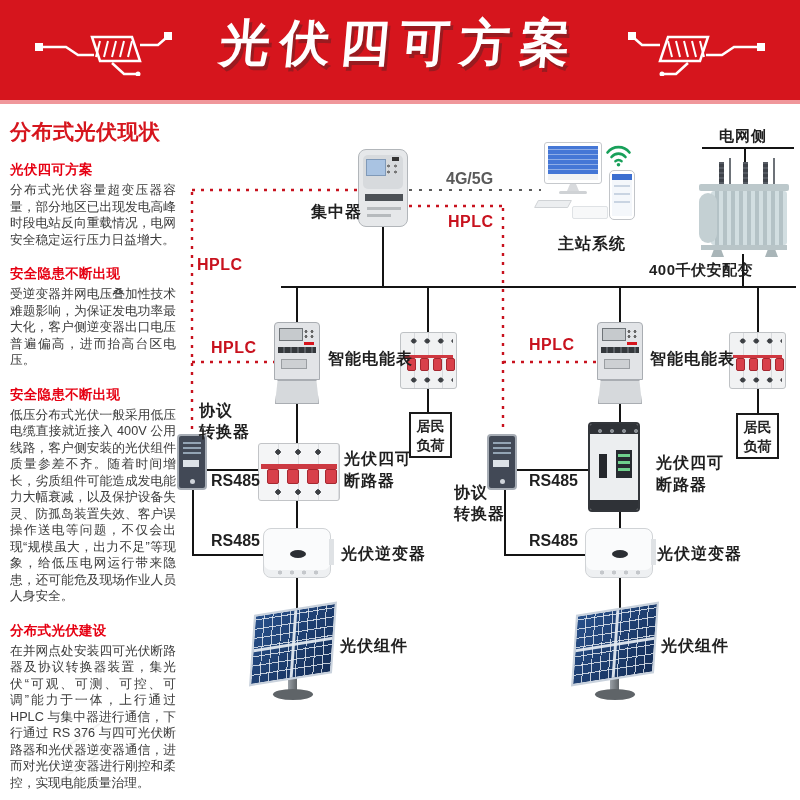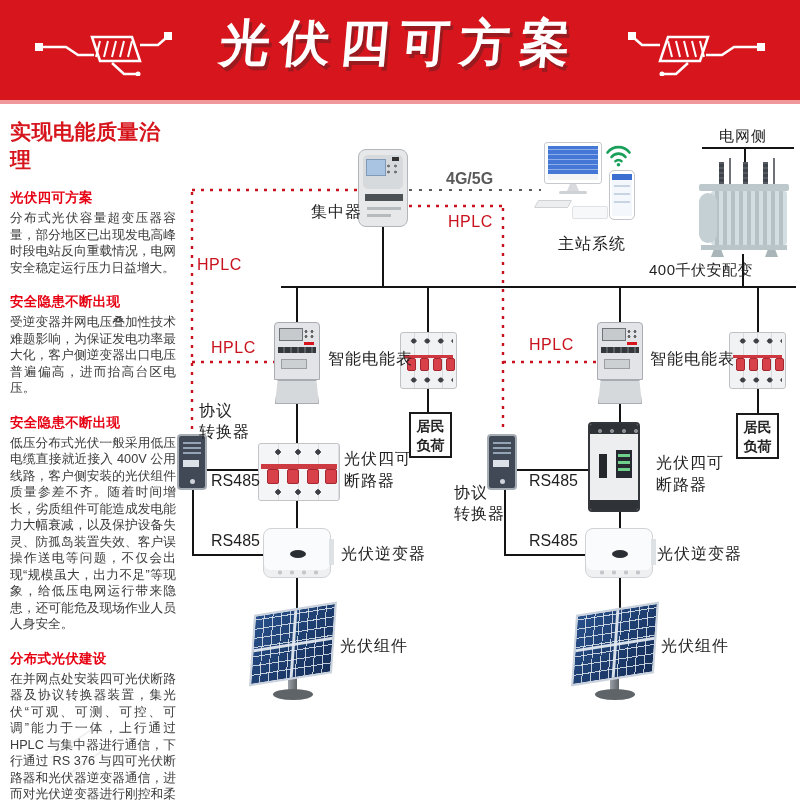--- a/index.html
+++ b/index.html
@@ -22,21 +22,21 @@
   
   .sidebar { position:absolute; left:10px; top:118px; width:166px; }
   .sb-title { font-size:21px; font-weight:900; color:#d6151d; letter-spacing:.5px; margin-bottom:15px; }
   .sb-sec { margin-bottom:17px; }
   .sb-h { font-size:13.5px; font-weight:bold; color:#e60012; margin-bottom:3px; letter-spacing:.3px;}
   .sb-b { font-size:12.7px; color:#3b3b3b; line-height:16.5px; text-align:justify; }
 
   
   .wires { position:absolute; left:0; top:0; z-index:1; }
   .dev { position:absolute; z-index:2; }
-  .lbl { position:absolute; z-index:3; font-size:16px; font-weight:normal; color:#1f1f1f; white-space:nowrap; letter-spacing:1px;}
+  .lbl { position:absolute; z-index:3; font-size:16px; font-weight:bold; color:#1f1f1f; white-space:nowrap; letter-spacing:1px;}
   .lbl.small { font-size:15px; }
   .lbl.red { color:#c8121e; letter-spacing:.5px; }
   .lbl.gray { color:#5a5a5a; font-weight:bold; letter-spacing:0; }
   .lbl.two { line-height:21px; white-space:pre-line; }
 
   
   .conc { width:50px; height:78px; background:#e6e8ea; border:1px solid #b2b6ba; border-radius:8px; }
   .conc .top { position:absolute; left:4px; top:5px; right:4px; height:34px; background:#d7dadd; border-radius:5px; }
   .conc .lcd { position:absolute; left:3px; top:4px; width:20px; height:17px; background:#a9c3e2; border:1px solid #7f99b8; }
   .conc .dots { position:absolute; right:4px; top:8px; width:14px; height:12px;
@@ -182,21 +182,21 @@
         <rect x="130" y="8" width="8" height="8" fill="#fff" stroke="none"></rect>
         <path d="M78 39 L90 50 H102"></path>
         <circle cx="104" cy="50" r="2.5" fill="#fff" stroke="none"></circle>
       </g>
     </svg>
     <div class="header-title">光伏四可方案</div>
   </div>
   <div class="header-strip"></div>
 
   <div class="sidebar">
-    <div class="sb-title">实现电能质量治理</div>
+    <div class="sb-title">分布式光伏现状</div>
     <div class="sb-sec">
       <div class="sb-h">光伏四可方案</div>
       <div class="sb-b">分布式光伏容量超变压器容量，部分地区已出现发电高峰时段电站反向重载情况，电网安全稳定运行压力日益增大。</div>
     </div>
     <div class="sb-sec">
       <div class="sb-h">安全隐患不断出现</div>
       <div class="sb-b">受逆变器并网电压叠加性技术难题影响，为保证发电功率最大化，客户侧逆变器出口电压普遍偏高，进而抬高台区电压。</div>
     </div>
     <div class="sb-sec">
       <div class="sb-h">安全隐患不断出现</div>

